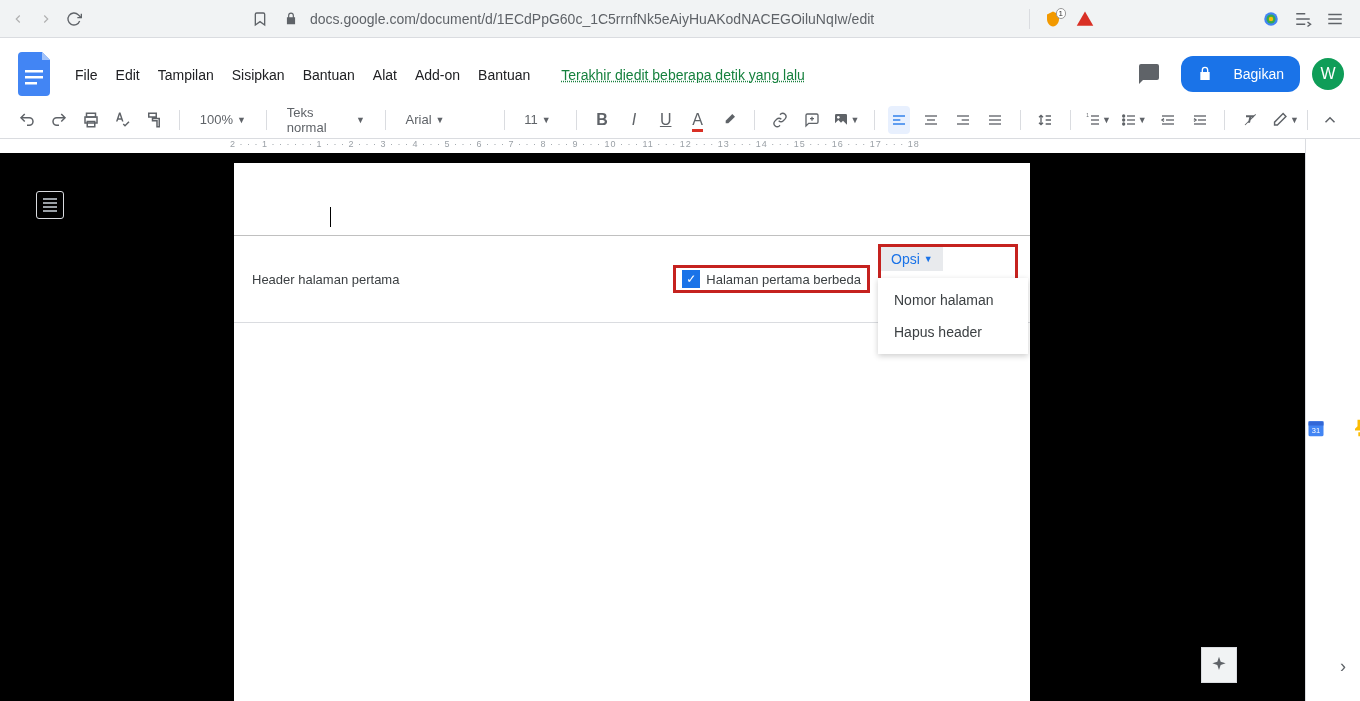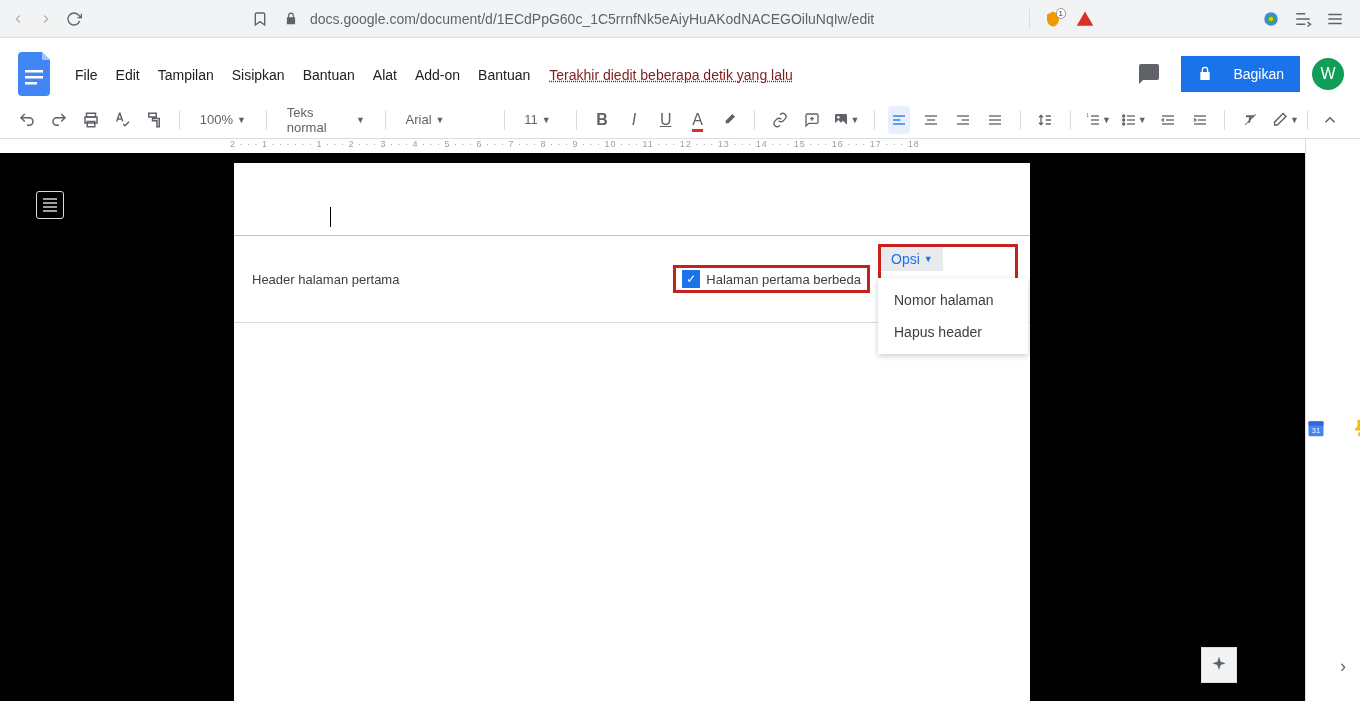--- a/index.html
+++ b/index.html
@@ -19,24 +19,24 @@
 
   
   .docs-header { height: 63px; display: flex; align-items: center; padding: 8px 16px 0 16px; }
   .docs-logo { width: 40px; height: 50px; display:flex; align-items:center; justify-content:center; margin-right: 12px; }
   .docs-title-block { display:flex; flex-direction:column; gap:2px; }
   .title-row { display:flex; align-items:center; gap:12px; }
   .doc-title { font-size: 18px; color: #5f6368; }
   .title-icon { color: #5f6368; width:18px;height:18px; display:flex;align-items:center;justify-content:center; }
   .menu-row { display:flex; gap:4px; align-items:center; margin-top:2px; }
   .menu-item { font-size: 14px; color: #202124; padding: 4px 7px; cursor:pointer; border-radius:4px; }
-  .last-edit { font-size: 14px; color: #7f1d1d; text-decoration: underline dotted; margin-left: 8px; cursor:pointer; }
+  .last-edit { font-size: 14px; color: #15803d; text-decoration: underline dotted; margin-left: 20px; cursor:pointer; }
   .header-right { margin-left:auto; display:flex; align-items:center; gap:12px; }
   .comment-btn { width:40px;height:40px; display:flex;align-items:center;justify-content:center; color:#5f6368; cursor:pointer; border-radius:50%; }
-  .share-btn { background:#1a73e8; color:#fff; border:none; border-radius:0; height:36px; padding:0 16px; font-size:14px; font-weight:500; display:flex;align-items:center; gap:20px; cursor:pointer; }
+  .share-btn { background:#1a73e8; color:#fff; border:none; border-radius:12px; height:36px; padding:0 16px; font-size:14px; font-weight:500; display:flex;align-items:center; gap:20px; cursor:pointer; }
   .avatar { width:32px;height:32px; border-radius:50%; background:#0f9d58; color:#fff; display:flex;align-items:center;justify-content:center; font-weight:500; }
 
   
   .toolbar { height:38px; border-bottom:1px solid #dadce0; display:flex; align-items:center; padding:0 16px; gap:10px; }
   .tb-btn { width:28px; height:28px; display:flex;align-items:center;justify-content:center; color:#5f6368; cursor:pointer; border-radius:4px; }
   .tb-dd { display:flex; align-items:center; gap:4px; padding:0 6px; height:28px; color:#5f6368; font-size:13px; cursor:pointer; }
   .tb-sep { width:1px; height:20px; background:#dadce0; margin:0 4px; }
   .tb-btn.active { background:#e8f0fe; color:#1a73e8; }
   .tb-right { margin-left:auto; display:flex; align-items:center; gap:4px; }
   .caret-down { font-size:9px; color:#5f6368; }

